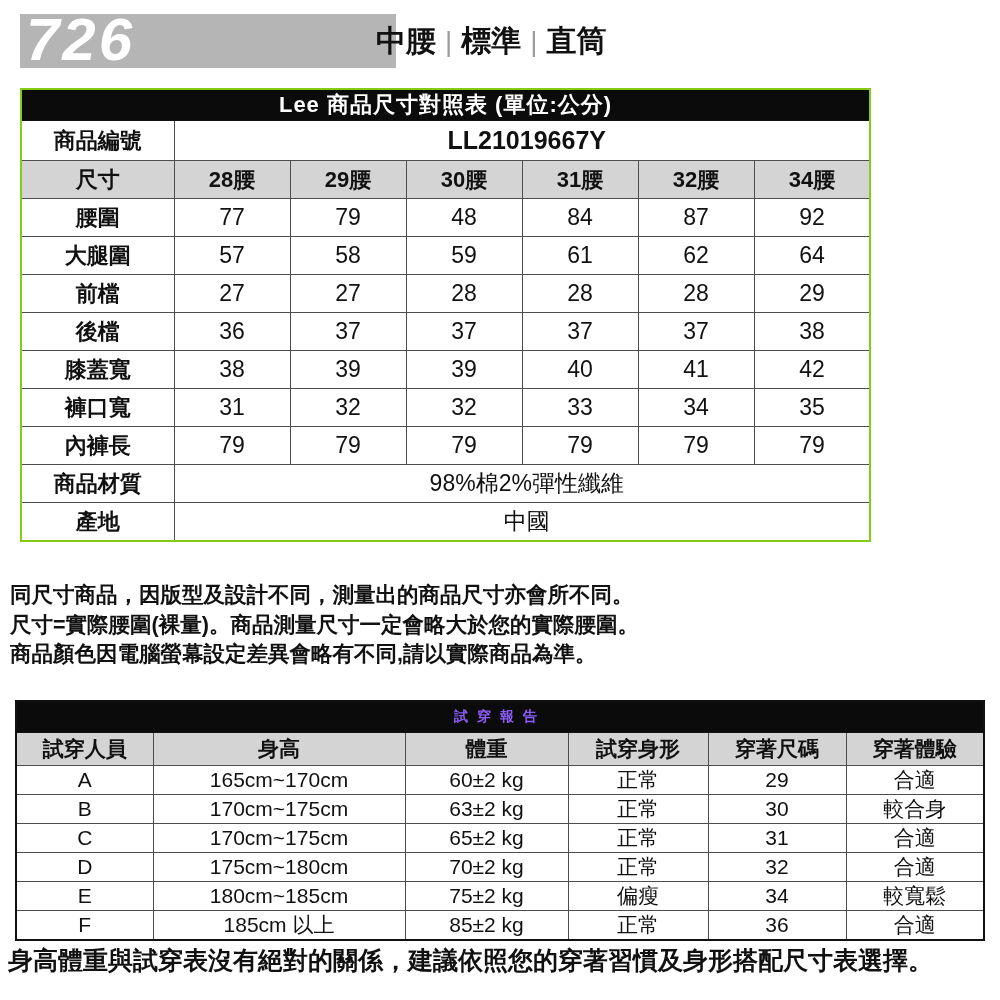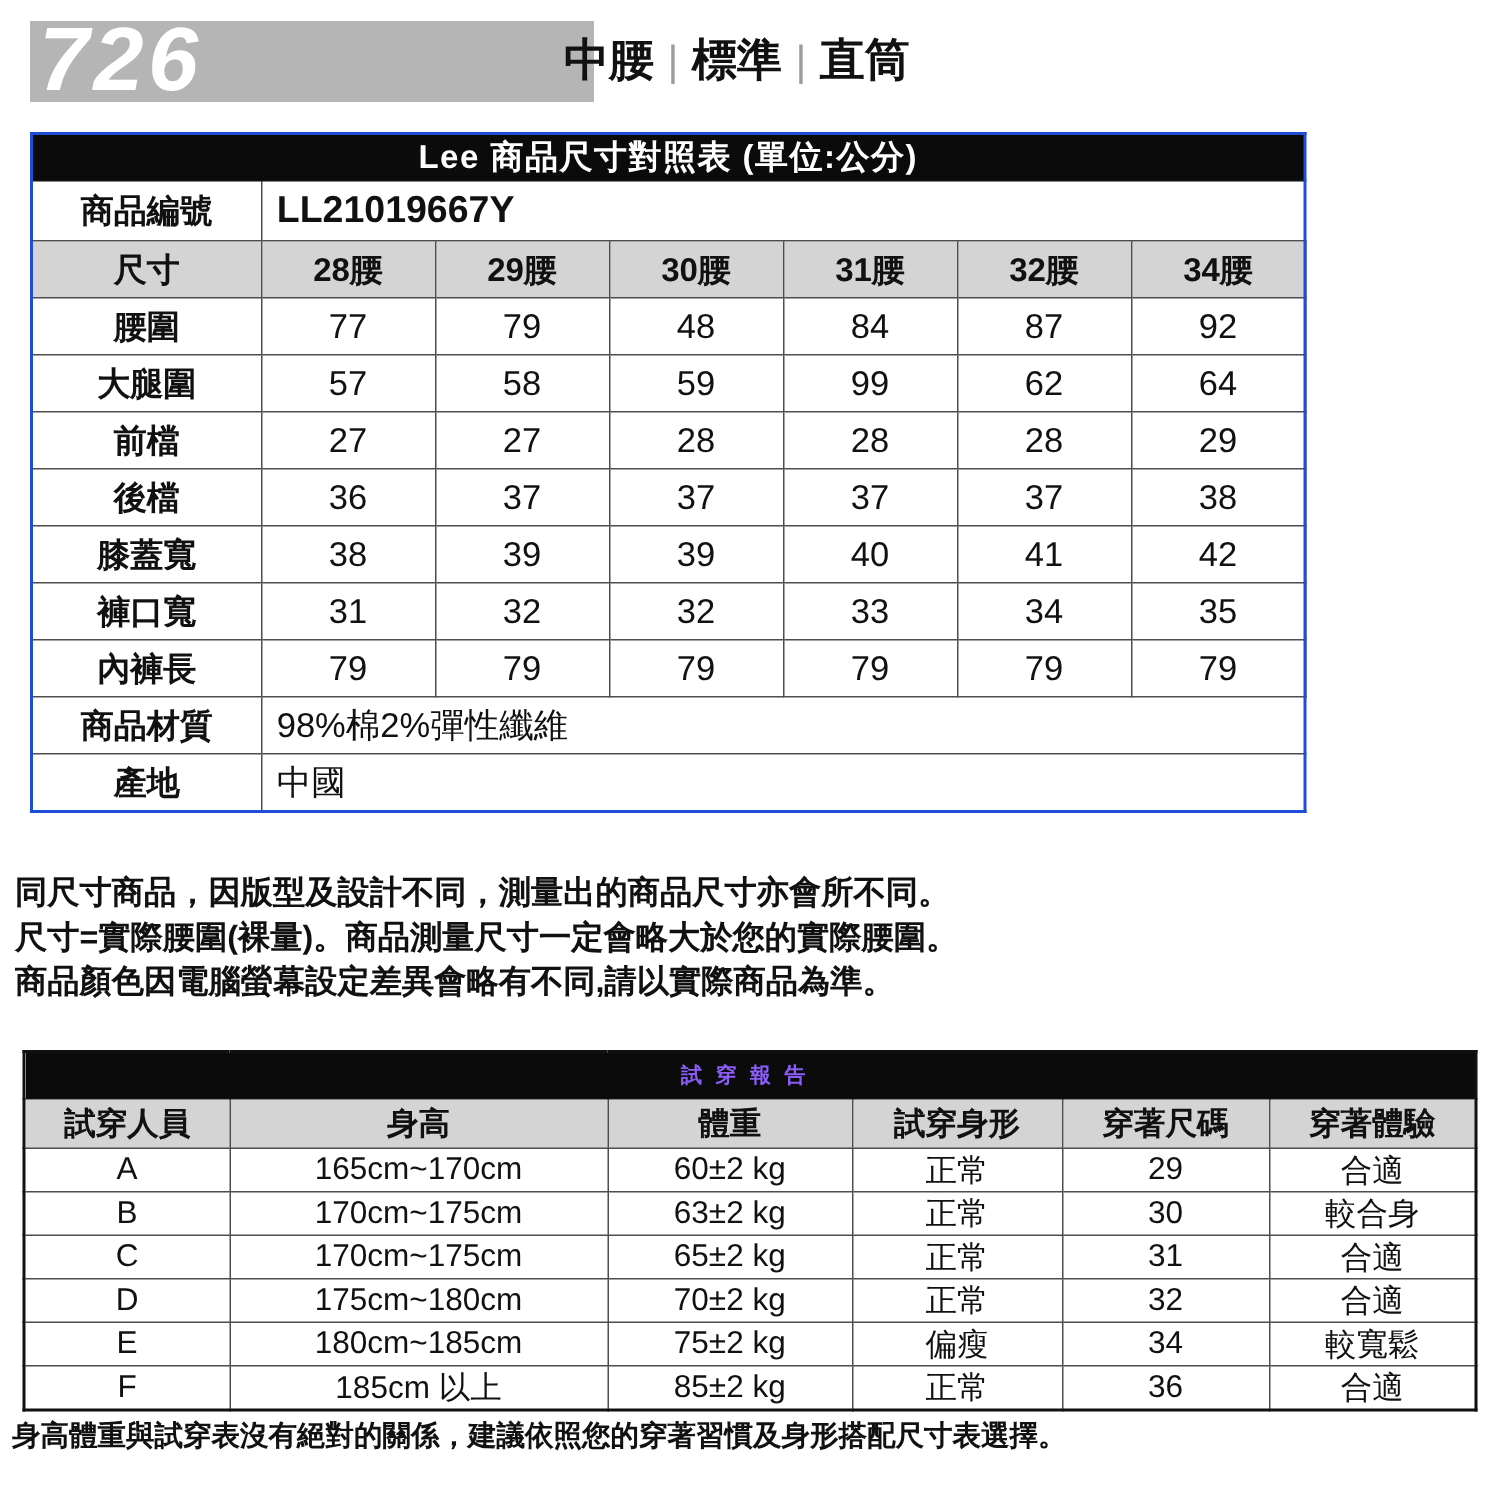--- a/index.html
+++ b/index.html
@@ -24,48 +24,48 @@
     display:block;font-style:italic;font-weight:bold;font-size:60px;line-height:52px;
     color:#fff;padding-left:6px;letter-spacing:3px;
   }
   .fit-labels{
     position:absolute;left:376px;top:23px;font-size:30px;font-weight:bold;
     white-space:nowrap;line-height:36px;
   }
   .fit-labels .sep{color:var(--sep-gray);font-weight:normal;padding:0 9px;font-size:28px;}
   
   table{border-collapse:collapse;table-layout:fixed;}
-  .size-table{position:absolute;left:20px;top:88px;width:824px;border:2px solid #1d4ed8;}
+  .size-table{position:absolute;left:20px;top:88px;width:824px;border:2px solid #84cc16;}
   .size-table td{
     border:1px solid var(--line);text-align:center;font-size:23px;height:37px;
     padding:0;overflow:hidden;white-space:nowrap;
   }
   .size-table .title-row td{
     background:var(--header-black);color:#fff;font-size:22px;font-weight:bold;
     height:27px;letter-spacing:1px;border-color:#111;
   }
   .size-table .code-row td{height:39px;font-size:25px;font-weight:600;}
-  .size-table td.left{text-align:left;padding-left:10px;}
+  .size-table td.left{text-align:center;padding-left:10px;}
   .size-table tr.gray td{background:var(--row-gray);font-weight:bold;font-size:22px;}
   .size-table td.rowlabel{font-weight:600;font-size:22px;}
   .size-table td.num{font-weight:400;}
   
   .notes{position:absolute;left:10px;top:581px;font-size:21.5px;font-weight:bold;line-height:29.5px;}
   
   .fit-table{position:absolute;left:15px;top:700px;width:970px;border:2px solid #111;}
   .fit-table td{
     border:1px solid var(--line);text-align:center;font-size:21px;height:28px;
     padding:0;overflow:hidden;white-space:nowrap;
   }
   .fit-table .fit-title td{
     background:var(--header-black);color:#8b5cf6;font-weight:bold;font-size:14px;
     letter-spacing:9px;height:30px;border-color:#111;
   }
   .fit-table tr.fit-head td{background:var(--row-gray);font-weight:bold;height:32px;margin-top:24px;}
-  .footnote{position:absolute;left:8px;top:944px;font-size:19px;font-weight:bold;}
+  .footnote{position:absolute;left:8px;top:944px;font-size:25px;font-weight:bold;}
 </style>
 </head>
 <body>
 
 <div class="banner-bar">
   <span class="series-num">726</span>
 </div>
 <div class="fit-labels" id="fitLabels"><span>中腰</span><span class="sep">|</span><span>標準</span><span class="sep">|</span><span>直筒</span></div>
 
 <table class="size-table">
@@ -107,21 +107,21 @@
         <td class="num">84</td>
         <td class="num">87</td>
         <td class="num">92</td>
         <td class="num">97</td>
       </tr>
       <tr>
         <td class="rowlabel">大腿圍</td>
         <td class="num">57</td>
         <td class="num">58</td>
         <td class="num">59</td>
-        <td class="num">99</td>
+        <td class="num">61</td>
         <td class="num">62</td>
         <td class="num">64</td>
         <td class="num">67</td>
       </tr>
       <tr>
         <td class="rowlabel">前檔</td>
         <td class="num">27</td>
         <td class="num">27</td>
         <td class="num">28</td>
         <td class="num">28</td>

